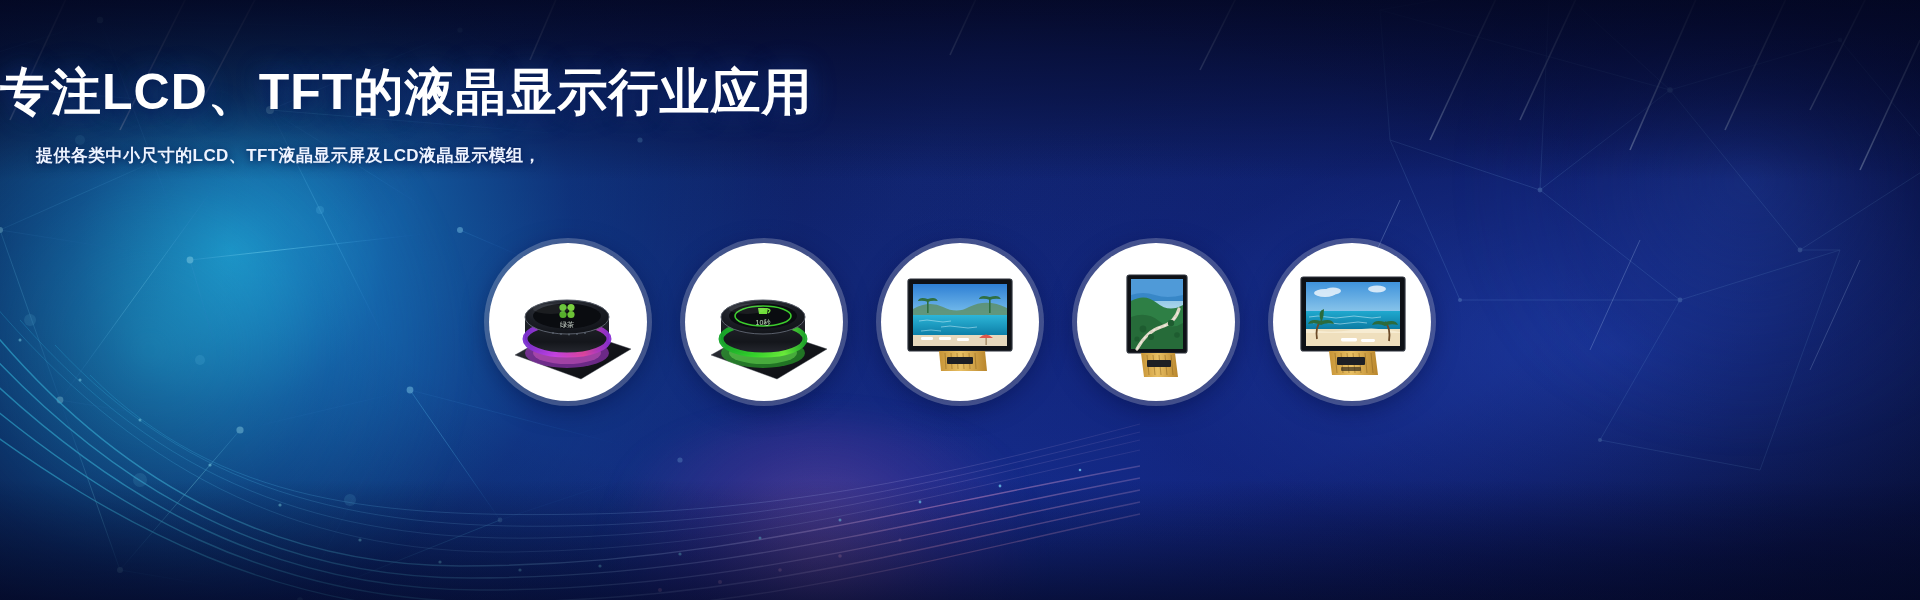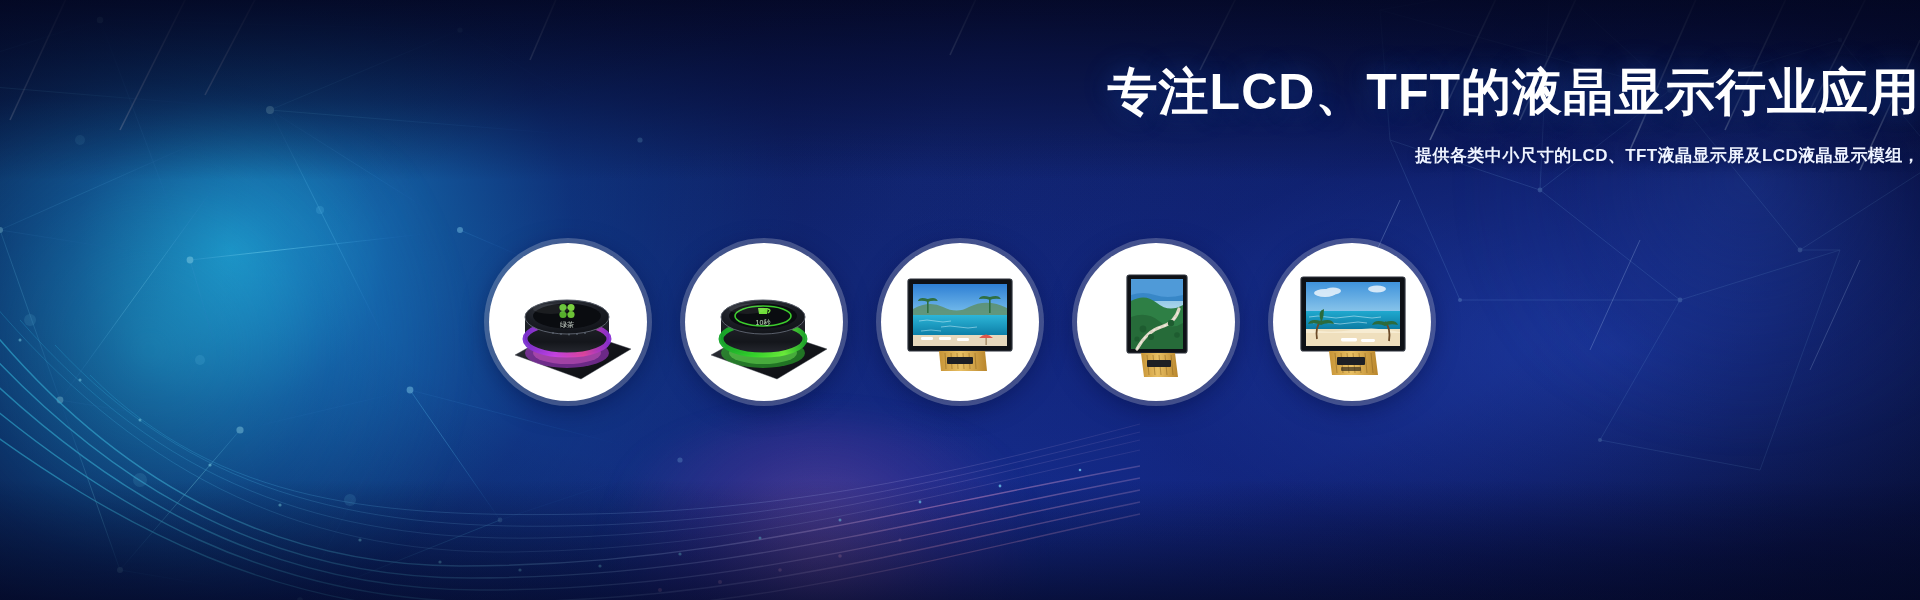--- a/index.html
+++ b/index.html
@@ -30,29 +30,29 @@
     background:radial-gradient(circle, rgba(40,190,235,0.42) 0%, rgba(25,120,200,0.22) 38%, rgba(10,40,120,0) 70%);
     filter:blur(6px);}
   .glow-pink{position:absolute;left:560px;bottom:-120px;width:520px;height:300px;border-radius:50%;
     background:radial-gradient(circle, rgba(225,120,190,0.38) 0%, rgba(150,70,180,0.18) 42%, rgba(40,30,120,0) 72%);
     filter:blur(14px);}
   .glow-right{position:absolute;right:-140px;top:-80px;width:620px;height:520px;border-radius:50%;
     background:radial-gradient(circle, rgba(50,95,225,0.30) 0%, rgba(25,50,160,0.15) 45%, rgba(10,20,80,0) 72%);
     filter:blur(10px);}
 
   
-  .copy{position:absolute;left:0;right:0;top:62px;text-align:right;z-index:6;}
+  .copy{position:absolute;left:0;right:0;top:62px;text-align:left;z-index:6;}
   .headline{
     color:#ffffff;font-size:50px;line-height:60px;font-weight:bold;
     letter-spacing:1px;margin:0;
     text-shadow:0 2px 14px rgba(0,20,80,.75), 0 0 28px rgba(60,140,255,.35);
   }
   .sub{margin:18px 0 0 0;color:#eef3ff;font-size:17px;line-height:31px;font-weight:bold;
        letter-spacing:.4px;text-shadow:0 1px 7px rgba(0,15,70,.8);}
-  .sub div{white-space:nowrap;}
+  .sub div{white-space:nowrap;padding-left:36px;}
 
   
   .products{position:absolute;left:0;right:0;top:243px;height:160px;z-index:7;
     display:flex;justify-content:center;align-items:flex-start;gap:38px;}
   .pcircle{position:relative;width:158px;height:158px;border-radius:50%;
     background:#ffffff;
     box-shadow:0 0 0 5px rgba(255,255,255,0.22), 0 6px 26px rgba(0,10,55,0.55);
     overflow:hidden;display:flex;align-items:center;justify-content:center;}
   .pcircle svg{display:block;}
 

